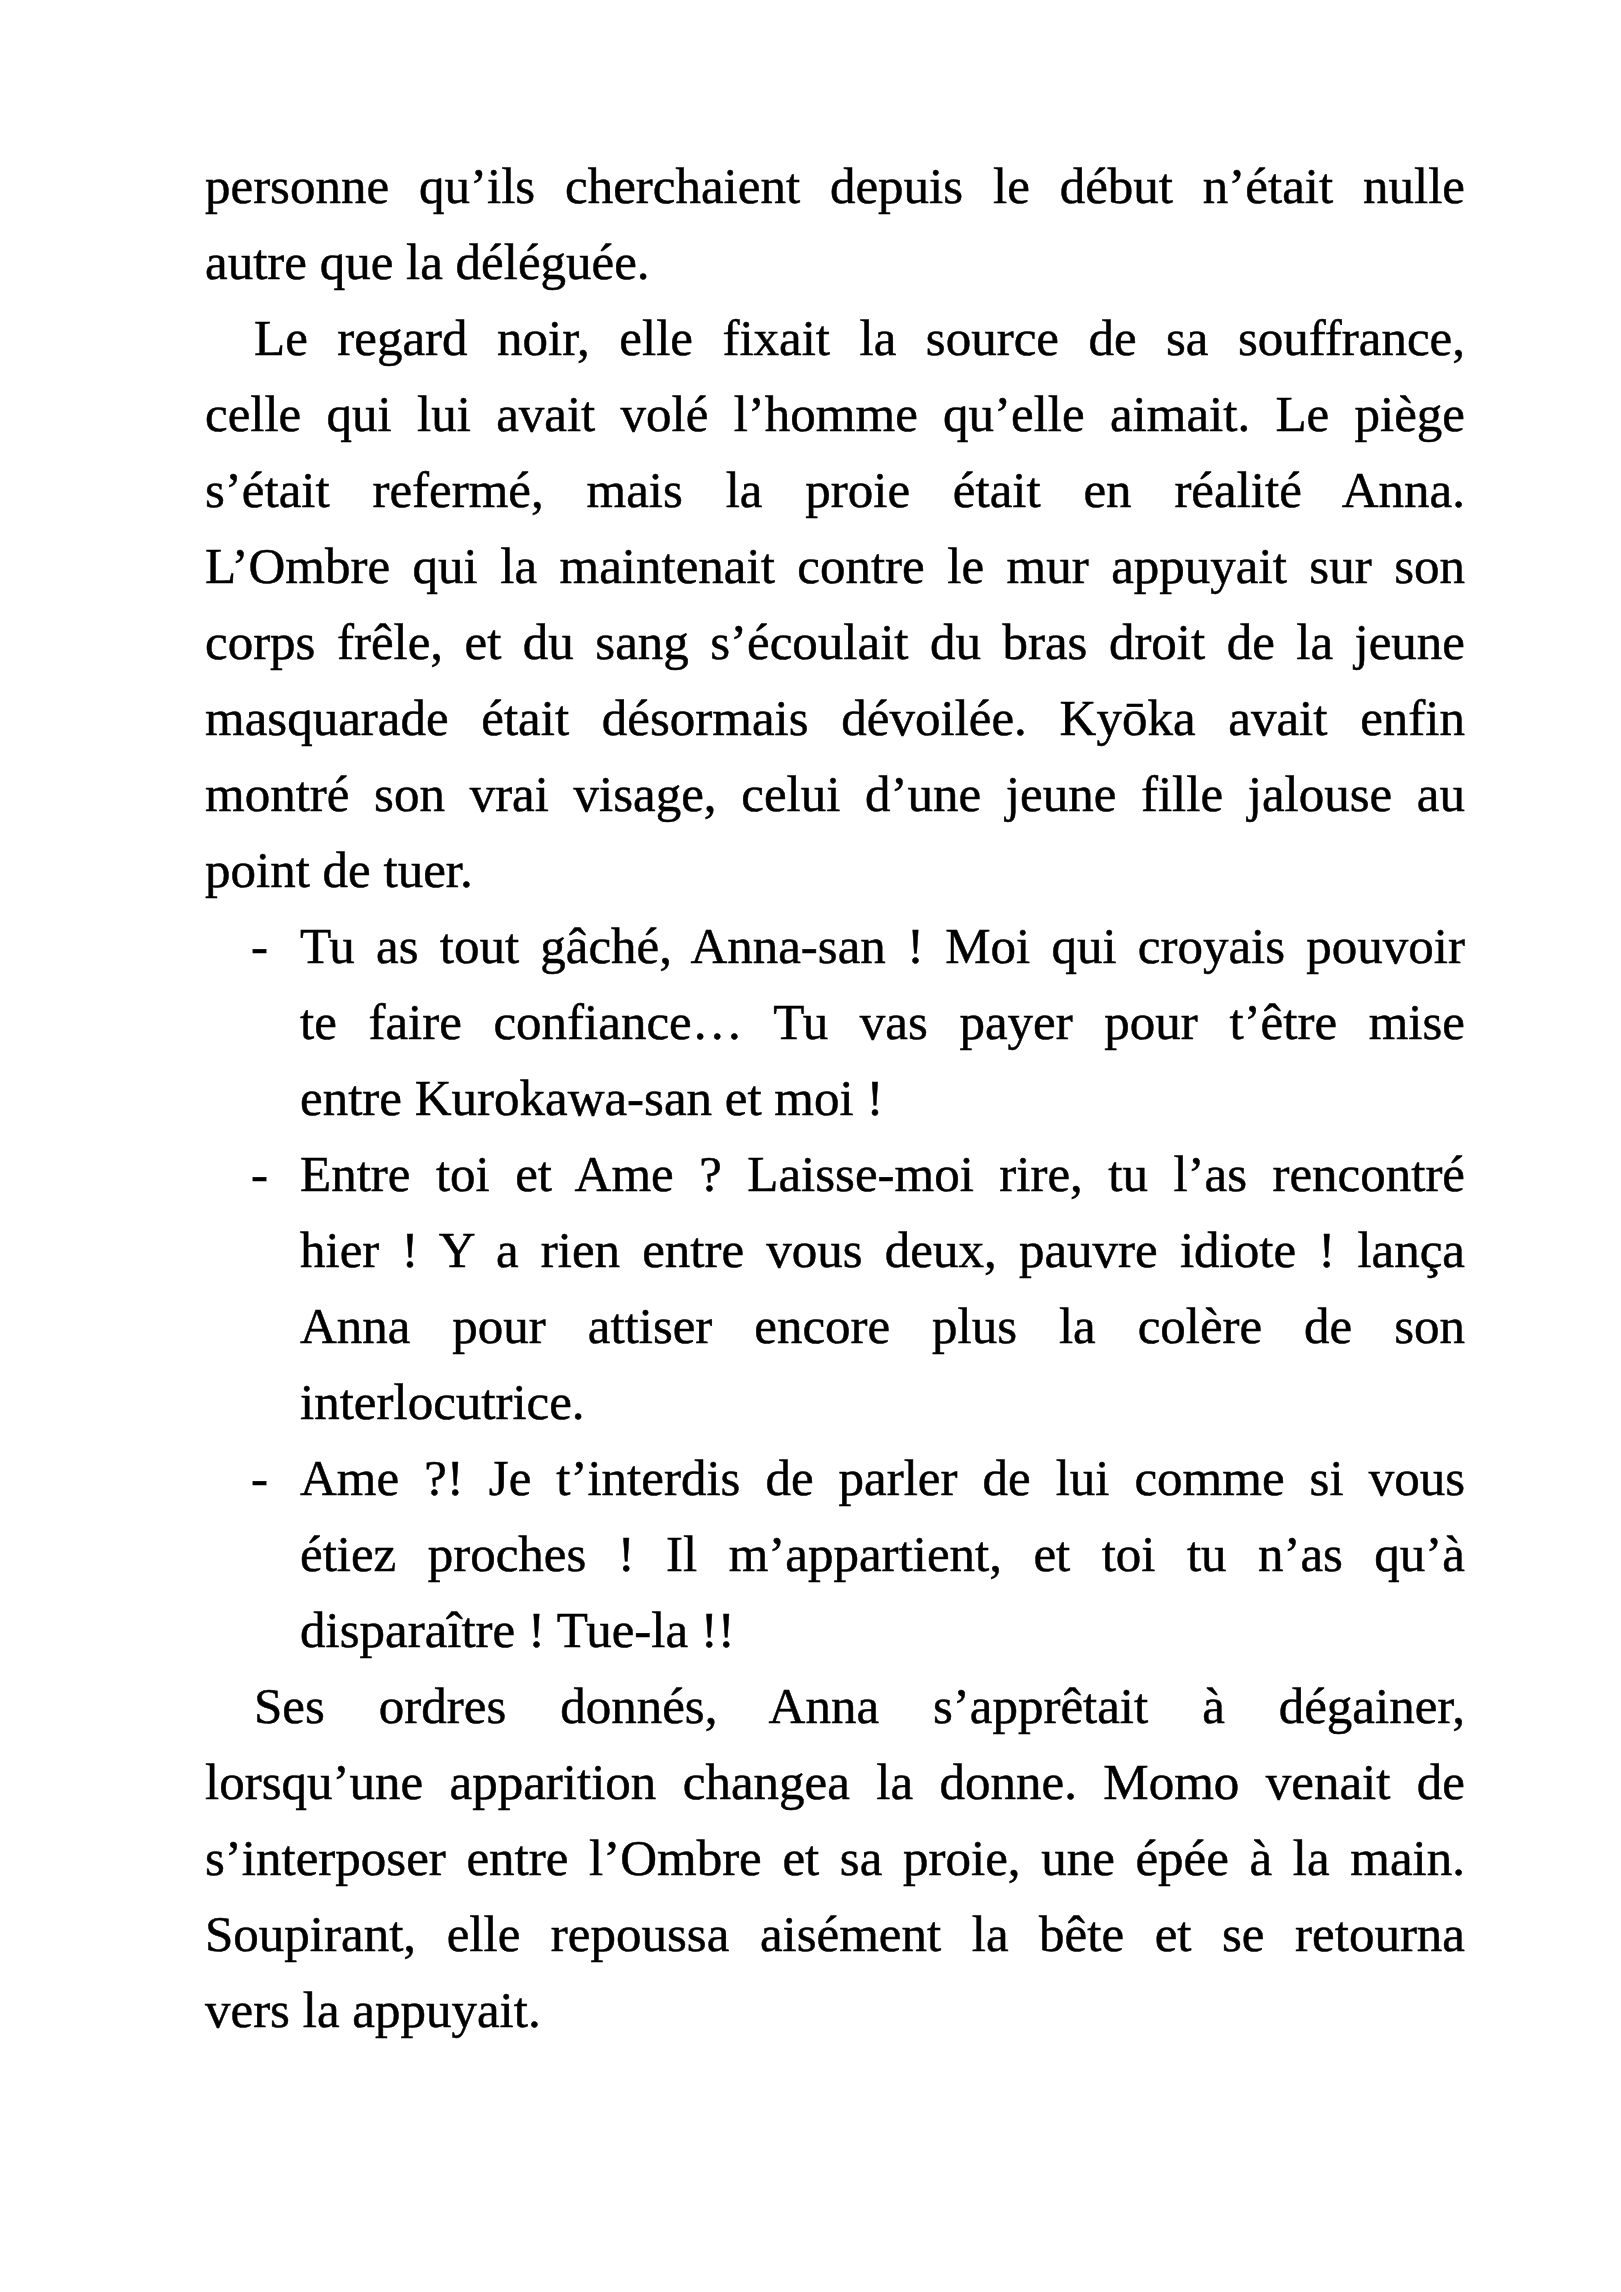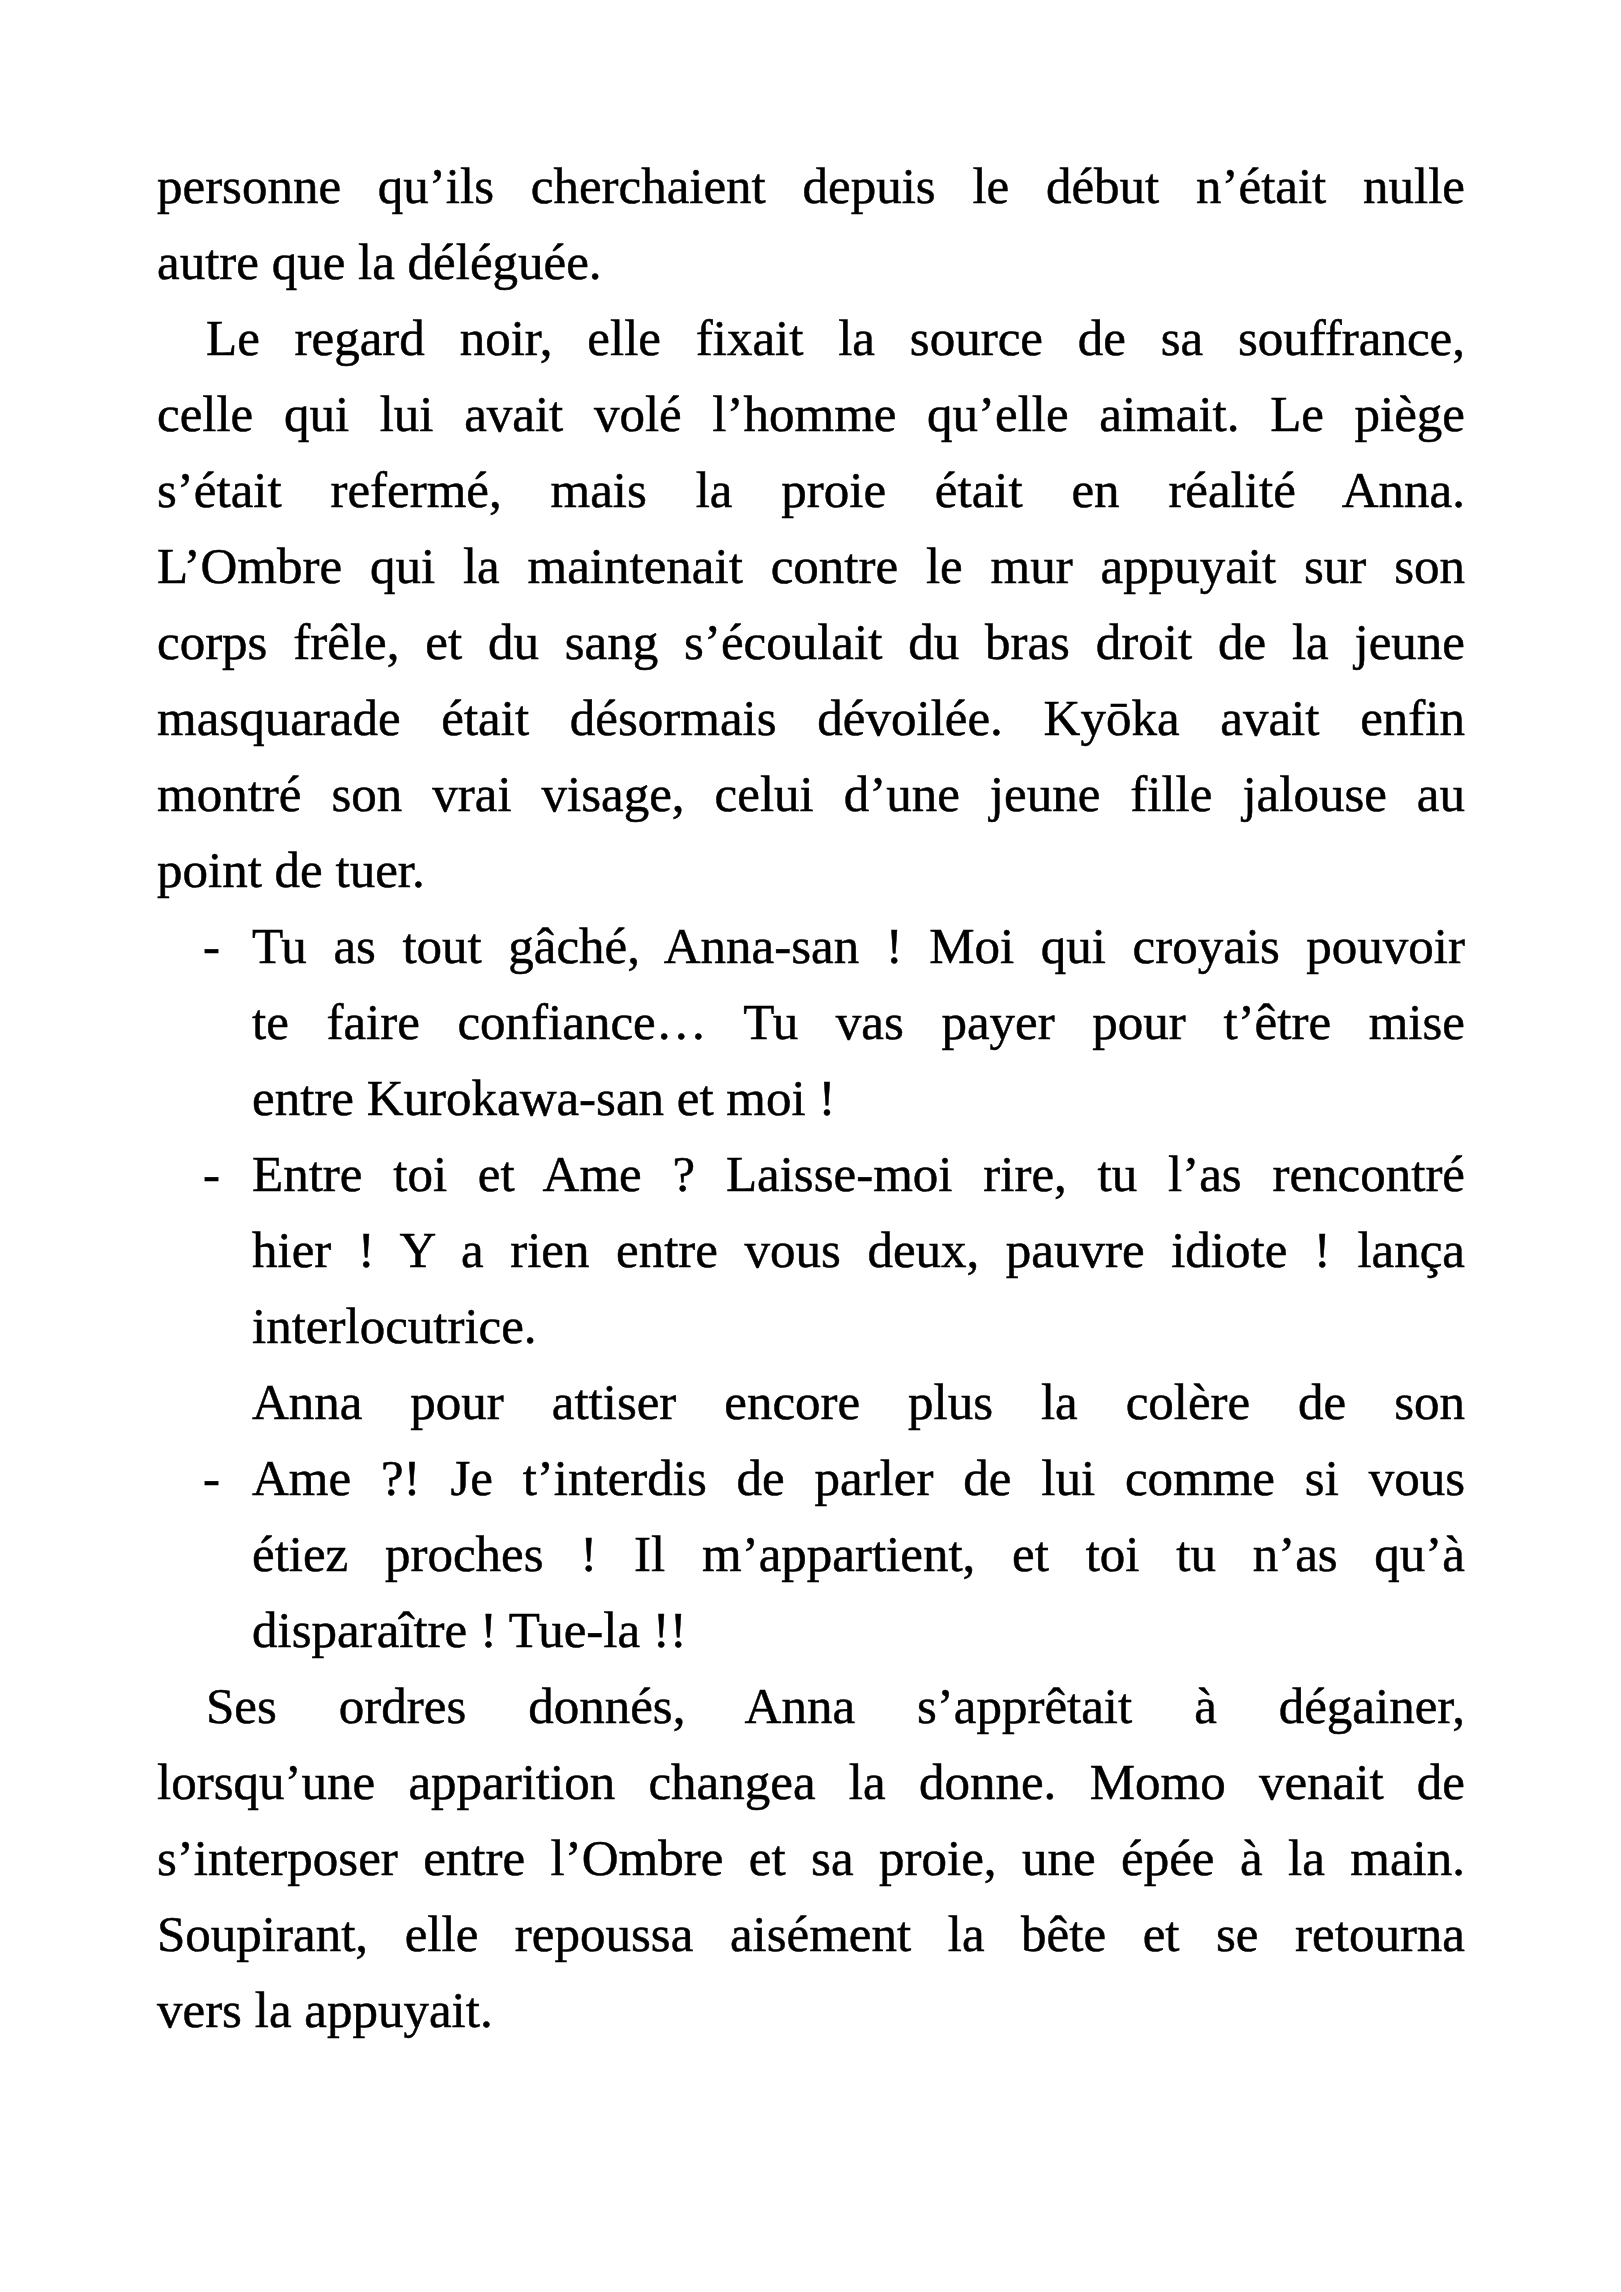--- a/index.html
+++ b/index.html
@@ -21,20 +21,21 @@
     left: 157px;
     top: 148px;
     width: 1308px;
     font-size: 51px;
     line-height: 76px;
     -webkit-text-stroke: 0.5px #000;
   }
   .ln {
     text-align: justify;
     text-align-last: justify;
+    margin-left: 48px;
   }
   .ln.end {
     text-align: left;
     text-align-last: left;
   }
   .ln.ind {
     text-indent: 49px;
   }
   .dialogue .ln {
     padding-left: 95px;
@@ -77,22 +78,22 @@
       </div>
       <div class="ln">te faire confiance… Tu vas payer pour t’être mise</div>
       <div class="ln end">entre Kurokawa-san et moi !</div>
     </div>
 
     <div class="block dialogue">
       <div class="ln first">
         <span class="dash">-</span><span>Entre toi et Ame ? Laisse-moi rire, tu l’as rencontré</span>
       </div>
       <div class="ln">hier ! Y a rien entre vous deux, pauvre idiote ! lança</div>
+      <div class="ln">Anna pour attiser encore plus la colère de son</div>
       <div class="ln end">interlocutrice.</div>
-      <div class="ln">Anna pour attiser encore plus la colère de son</div>
     </div>
 
     <div class="block dialogue">
       <div class="ln first">
         <span class="dash">-</span><span>Ame ?! Je t’interdis de parler de lui comme si vous</span>
       </div>
       <div class="ln">étiez proches ! Il m’appartient, et toi tu n’as qu’à</div>
       <div class="ln end">disparaître ! Tue-la !!</div>
     </div>
 

